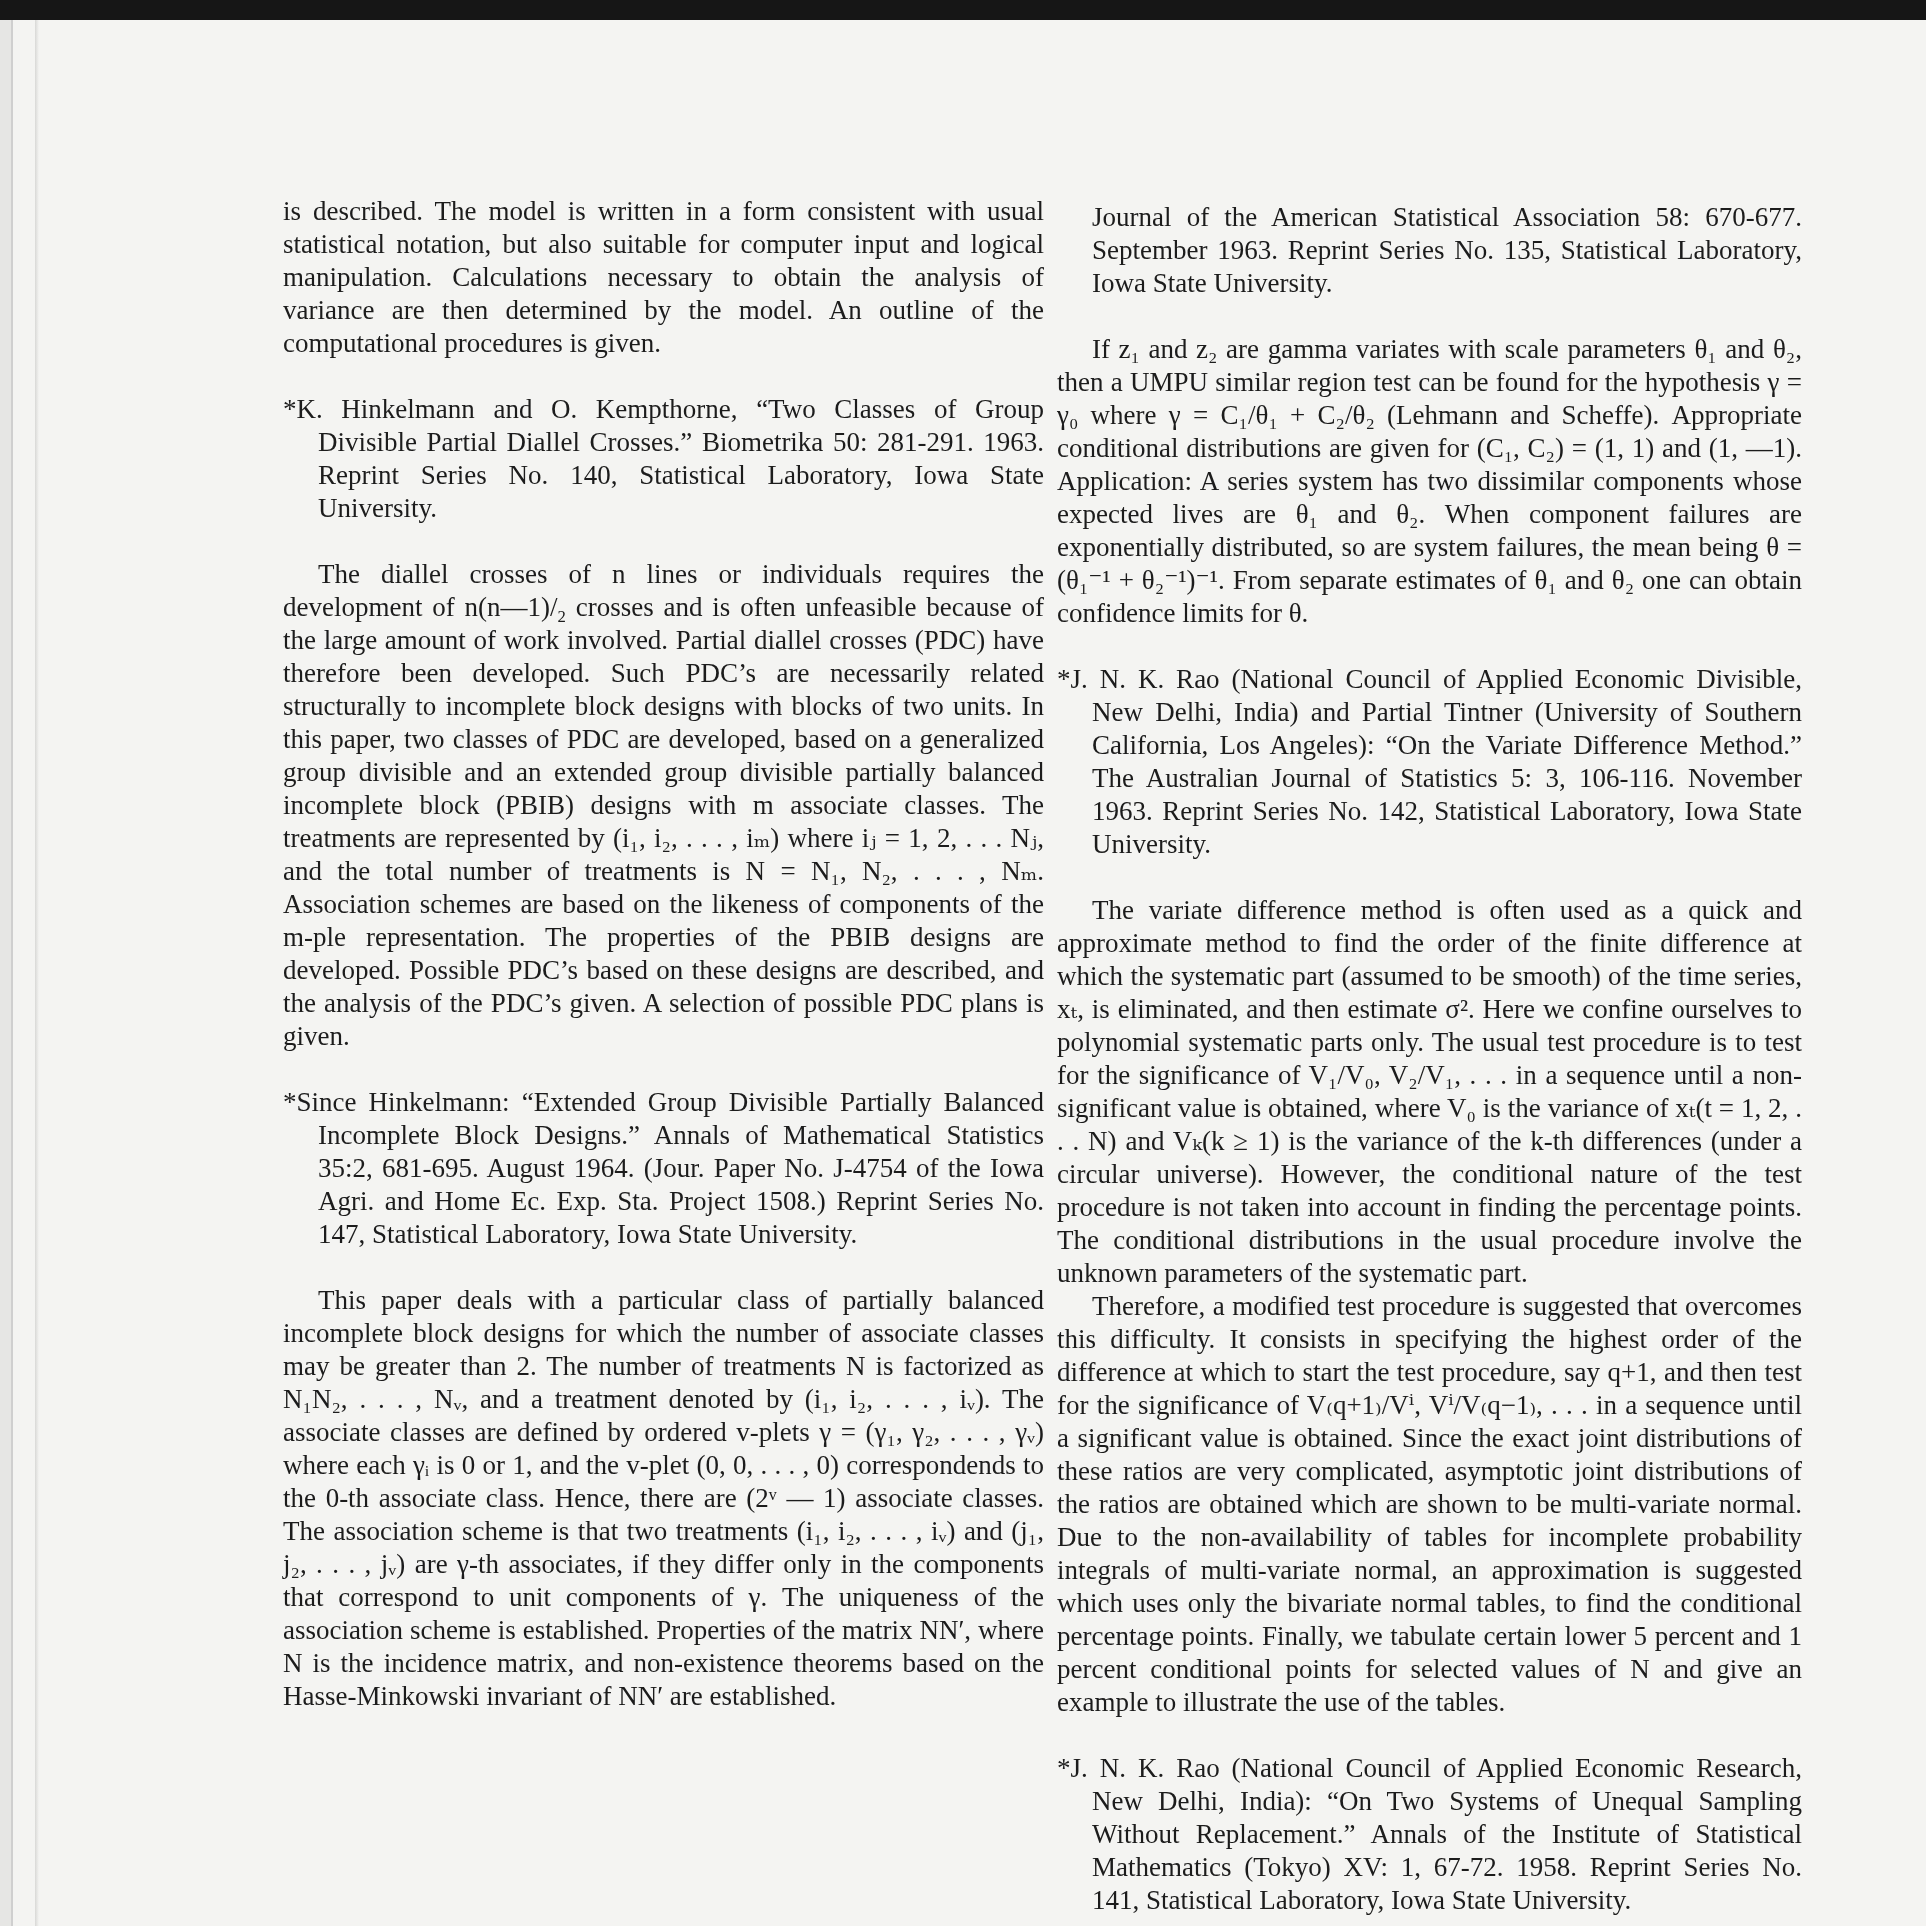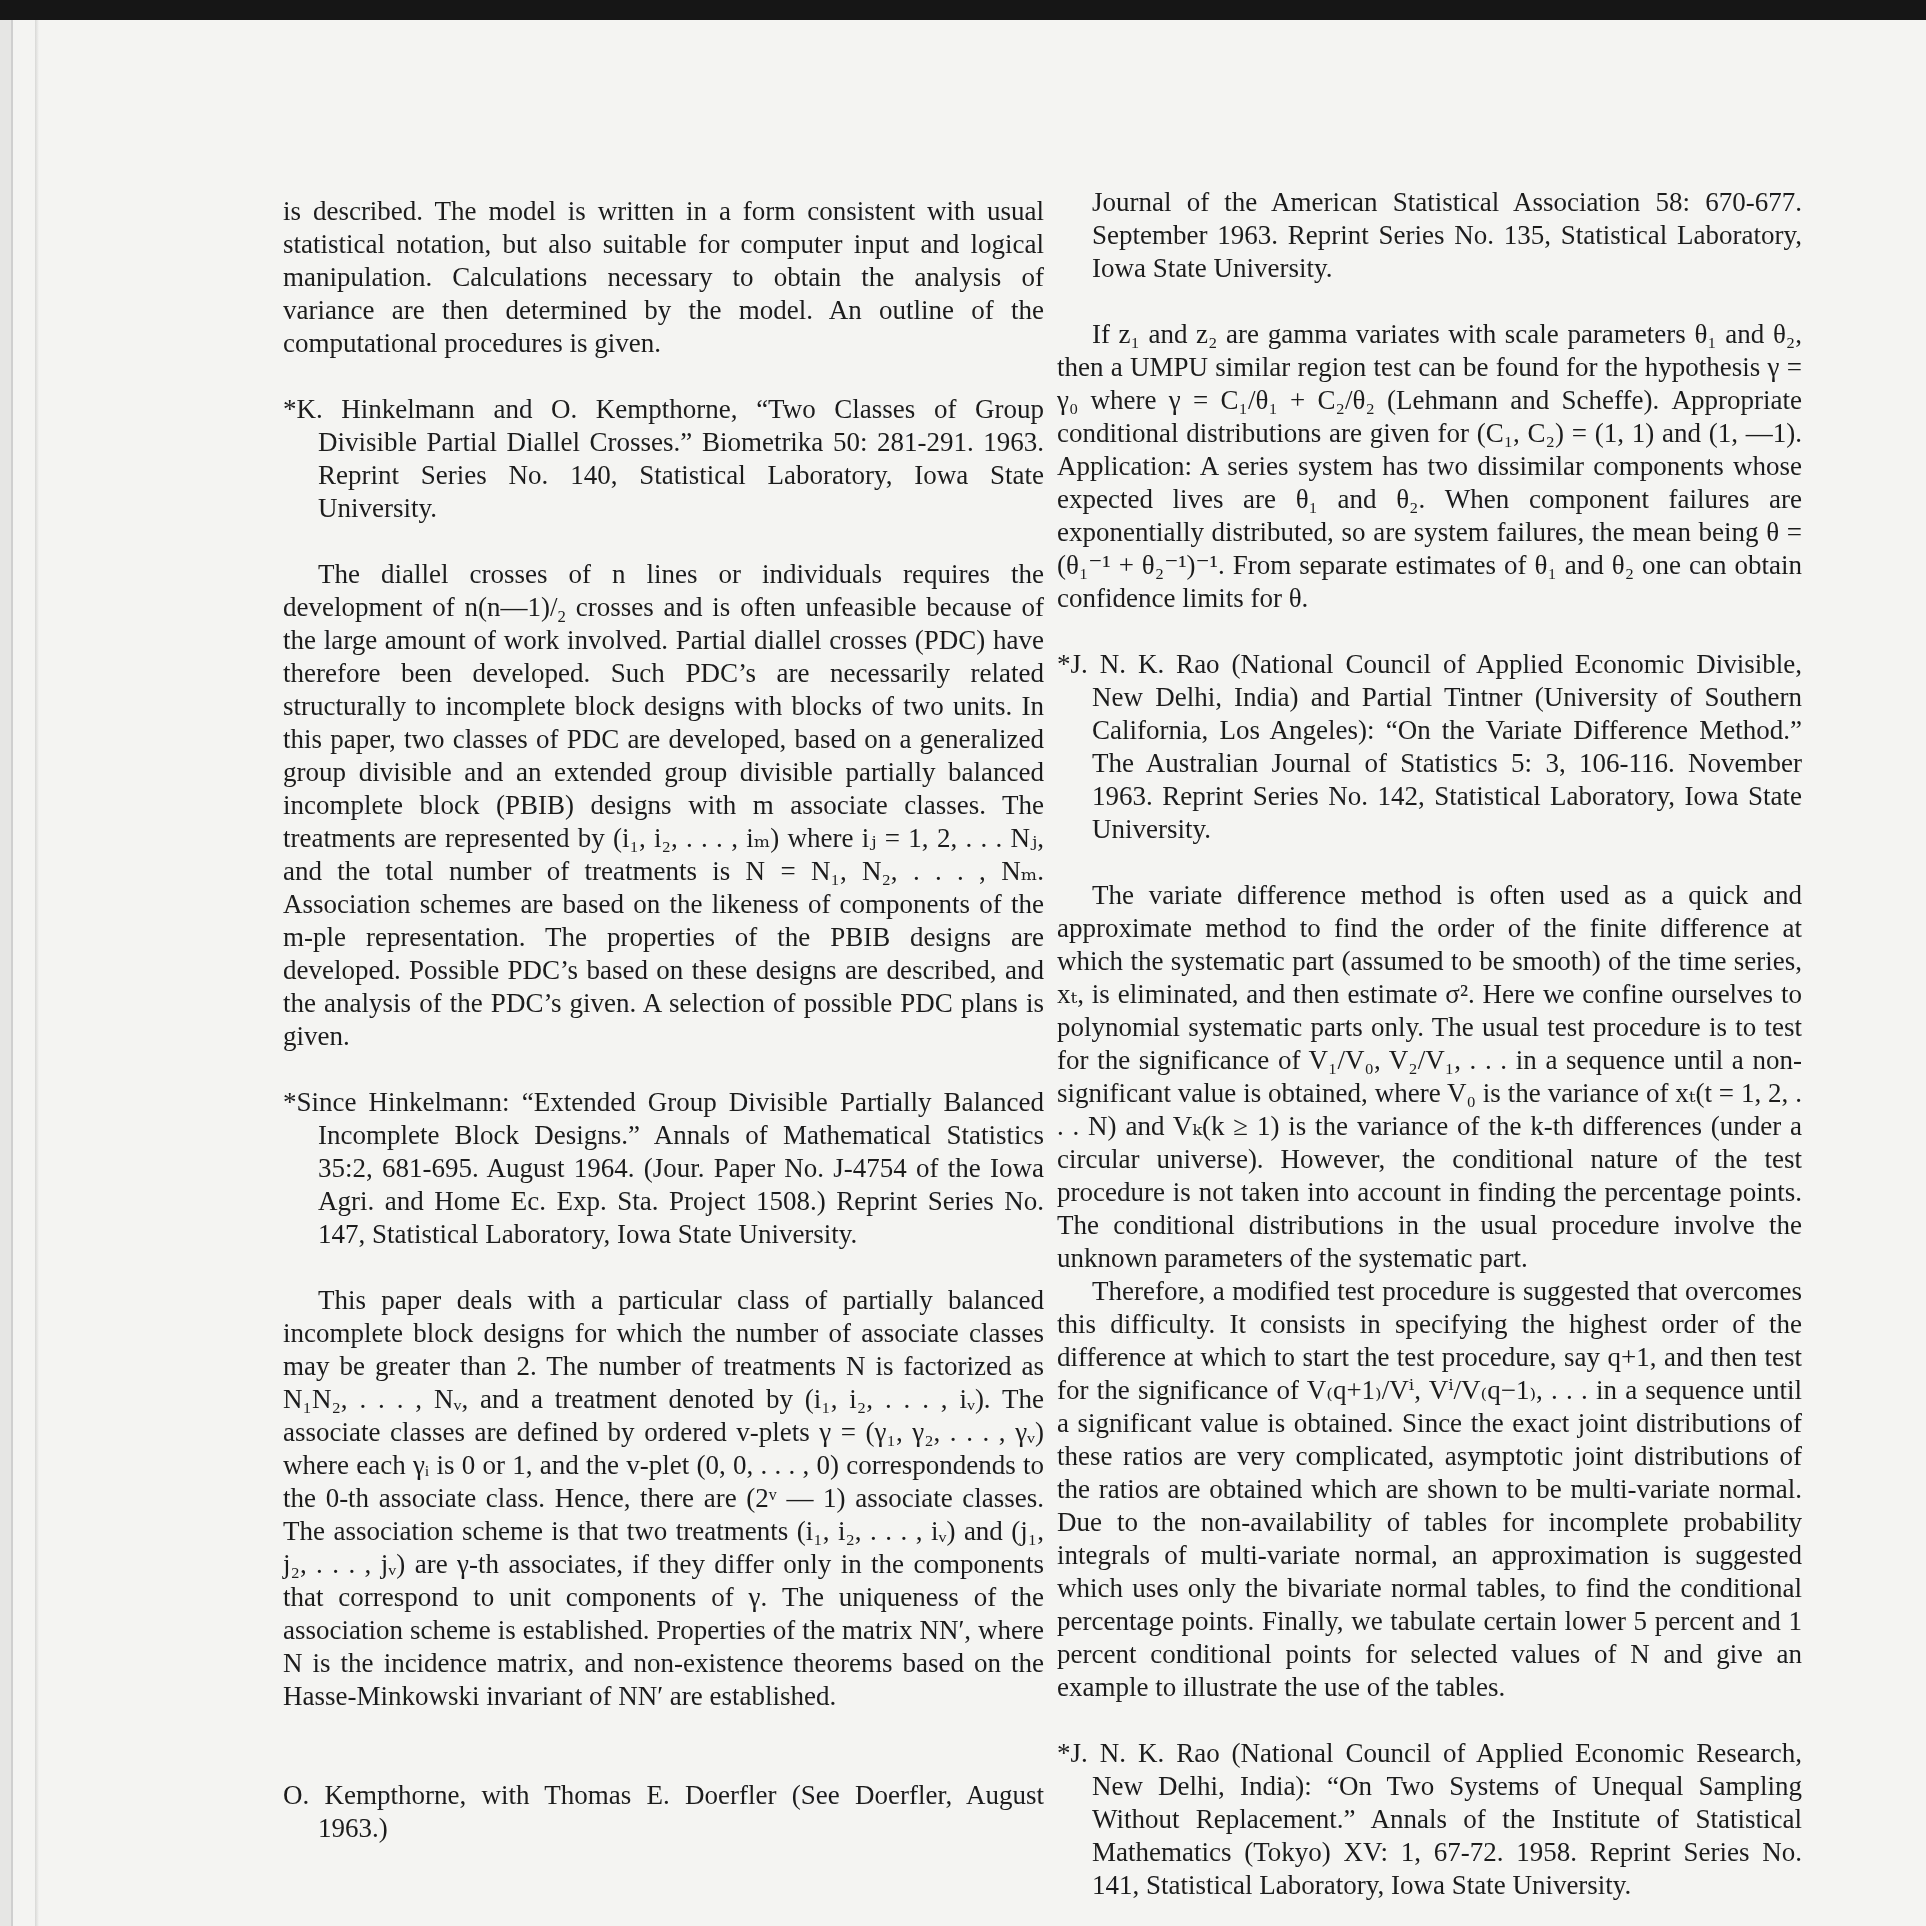--- a/index.html
+++ b/index.html
@@ -7,21 +7,21 @@
     width:1965px; height:2542px; position:relative; overflow:hidden;
     background:#f4f4f2;
     font-family:"Liberation Serif","DejaVu Serif",serif;
     color:#1c1c1c;
   }
   .topband { position:absolute; left:0; top:0; width:1965px; height:20px; background:#161616; }
   .spine { position:absolute; left:0; top:20px; width:10.8px; height:2522px; background:#e6e6e4; border-right:2.3px solid #cfcfcf; }
   .spine-shadow { position:absolute; left:35px; top:20px; width:3.9px; height:2522px; background:linear-gradient(90deg,#d8d8d6,#f4f4f2); }
   .col { position:absolute; top:195px; font-size:27px; line-height:33px; text-align:justify; hyphens:manual; }
   .col.left { left:243px; width:761px;margin-left:40px; }
-  .col.right { left:1057px; width:745px; top:186px; }
+  .col.right { left:1057px; width:745px; top:201px; }
   p { margin:0; }
   .para { text-indent:35px; }
   .gap { height:33px; }
   .entry { padding-left:35px; text-indent:-35px; }
   b, .b { font-weight:normal; }
   .cont { text-indent:0; }
   sub, sup { font-size:0.62em; line-height:0; }
 </style>
 </head>
 <body>
@@ -41,21 +41,20 @@
   <div class="gap"></div>
 
   <p class="entry"><span>*</span><b>Since Hinkelmann:</b><span> “Extended Group Divisible Partially Balanced Incomplete Block Designs.” Annals of Mathematical Statistics 35:2, 681-695. August 1964. (Jour. Paper No. J-4754 of the Iowa Agri. and Home Ec. Exp. Sta. Project 1508.) Reprint Series No. 147, Statistical Laboratory, Iowa State University.</span></p>
   <div class="gap"></div>
 
   <p class="para">This paper deals with a particular class of partially balanced incomplete block designs for which the number of associate classes may be greater than 2. The number of treatments N is factorized as N₁N₂, . . . , Nᵥ, and a treatment denoted by (i₁, i₂, . . . , iᵥ). The associate classes are defined by ordered v-plets γ = (γ₁, γ₂, . . . , γᵥ) where each γᵢ is 0 or 1, and the v-plet (0, 0, . . . , 0) correspondends to the 0-th associate class. Hence, there are (2ᵛ — 1) associate classes. The association scheme is that two treatments (i₁, i₂, . . . , iᵥ) and (j₁, j₂, . . . , jᵥ) are γ-th associates, if they differ only in the components that correspond to unit components of γ. The uniqueness of the association scheme is established. Properties of the matrix NN′, where N is the incidence matrix, and non-existence theorems based on the Hasse-Minkowski invariant of NN′ are established.</p>
   <div class="gap"></div>
 
   <div class="gap"></div>
 
-  <p class="entry"><b>O. Kempthorne,</b><span> with Thomas E. Doerfler (See Doerfler, August 1963.)</span></p>
   <div class="gap"></div>
 
   <p class="entry"></p>
 </div>
 
 <div class="col right">
   <p class="entry" style="text-indent:0">Journal of the American Statistical Association 58: 670-677. September 1963. Reprint Series No. 135, Statistical Laboratory, Iowa State University.</p>
   <div class="gap"></div>
 
   <p class="para">If z₁ and z₂ are gamma variates with scale parameters θ₁ and θ₂, then a UMPU similar region test can be found for the hypothesis γ = γ₀ where γ = C₁/θ₁ + C₂/θ₂ (Lehmann and Scheffe). Appropriate conditional distributions are given for (C₁, C₂) = (1, 1) and (1, —1). Application: A series system has two dissimilar components whose expected lives are θ₁ and θ₂. When component failures are exponentially distributed, so are system failures, the mean being θ = (θ₁⁻¹ + θ₂⁻¹)⁻¹. From separate estimates of θ₁ and θ₂ one can obtain confidence limits for θ.</p>

